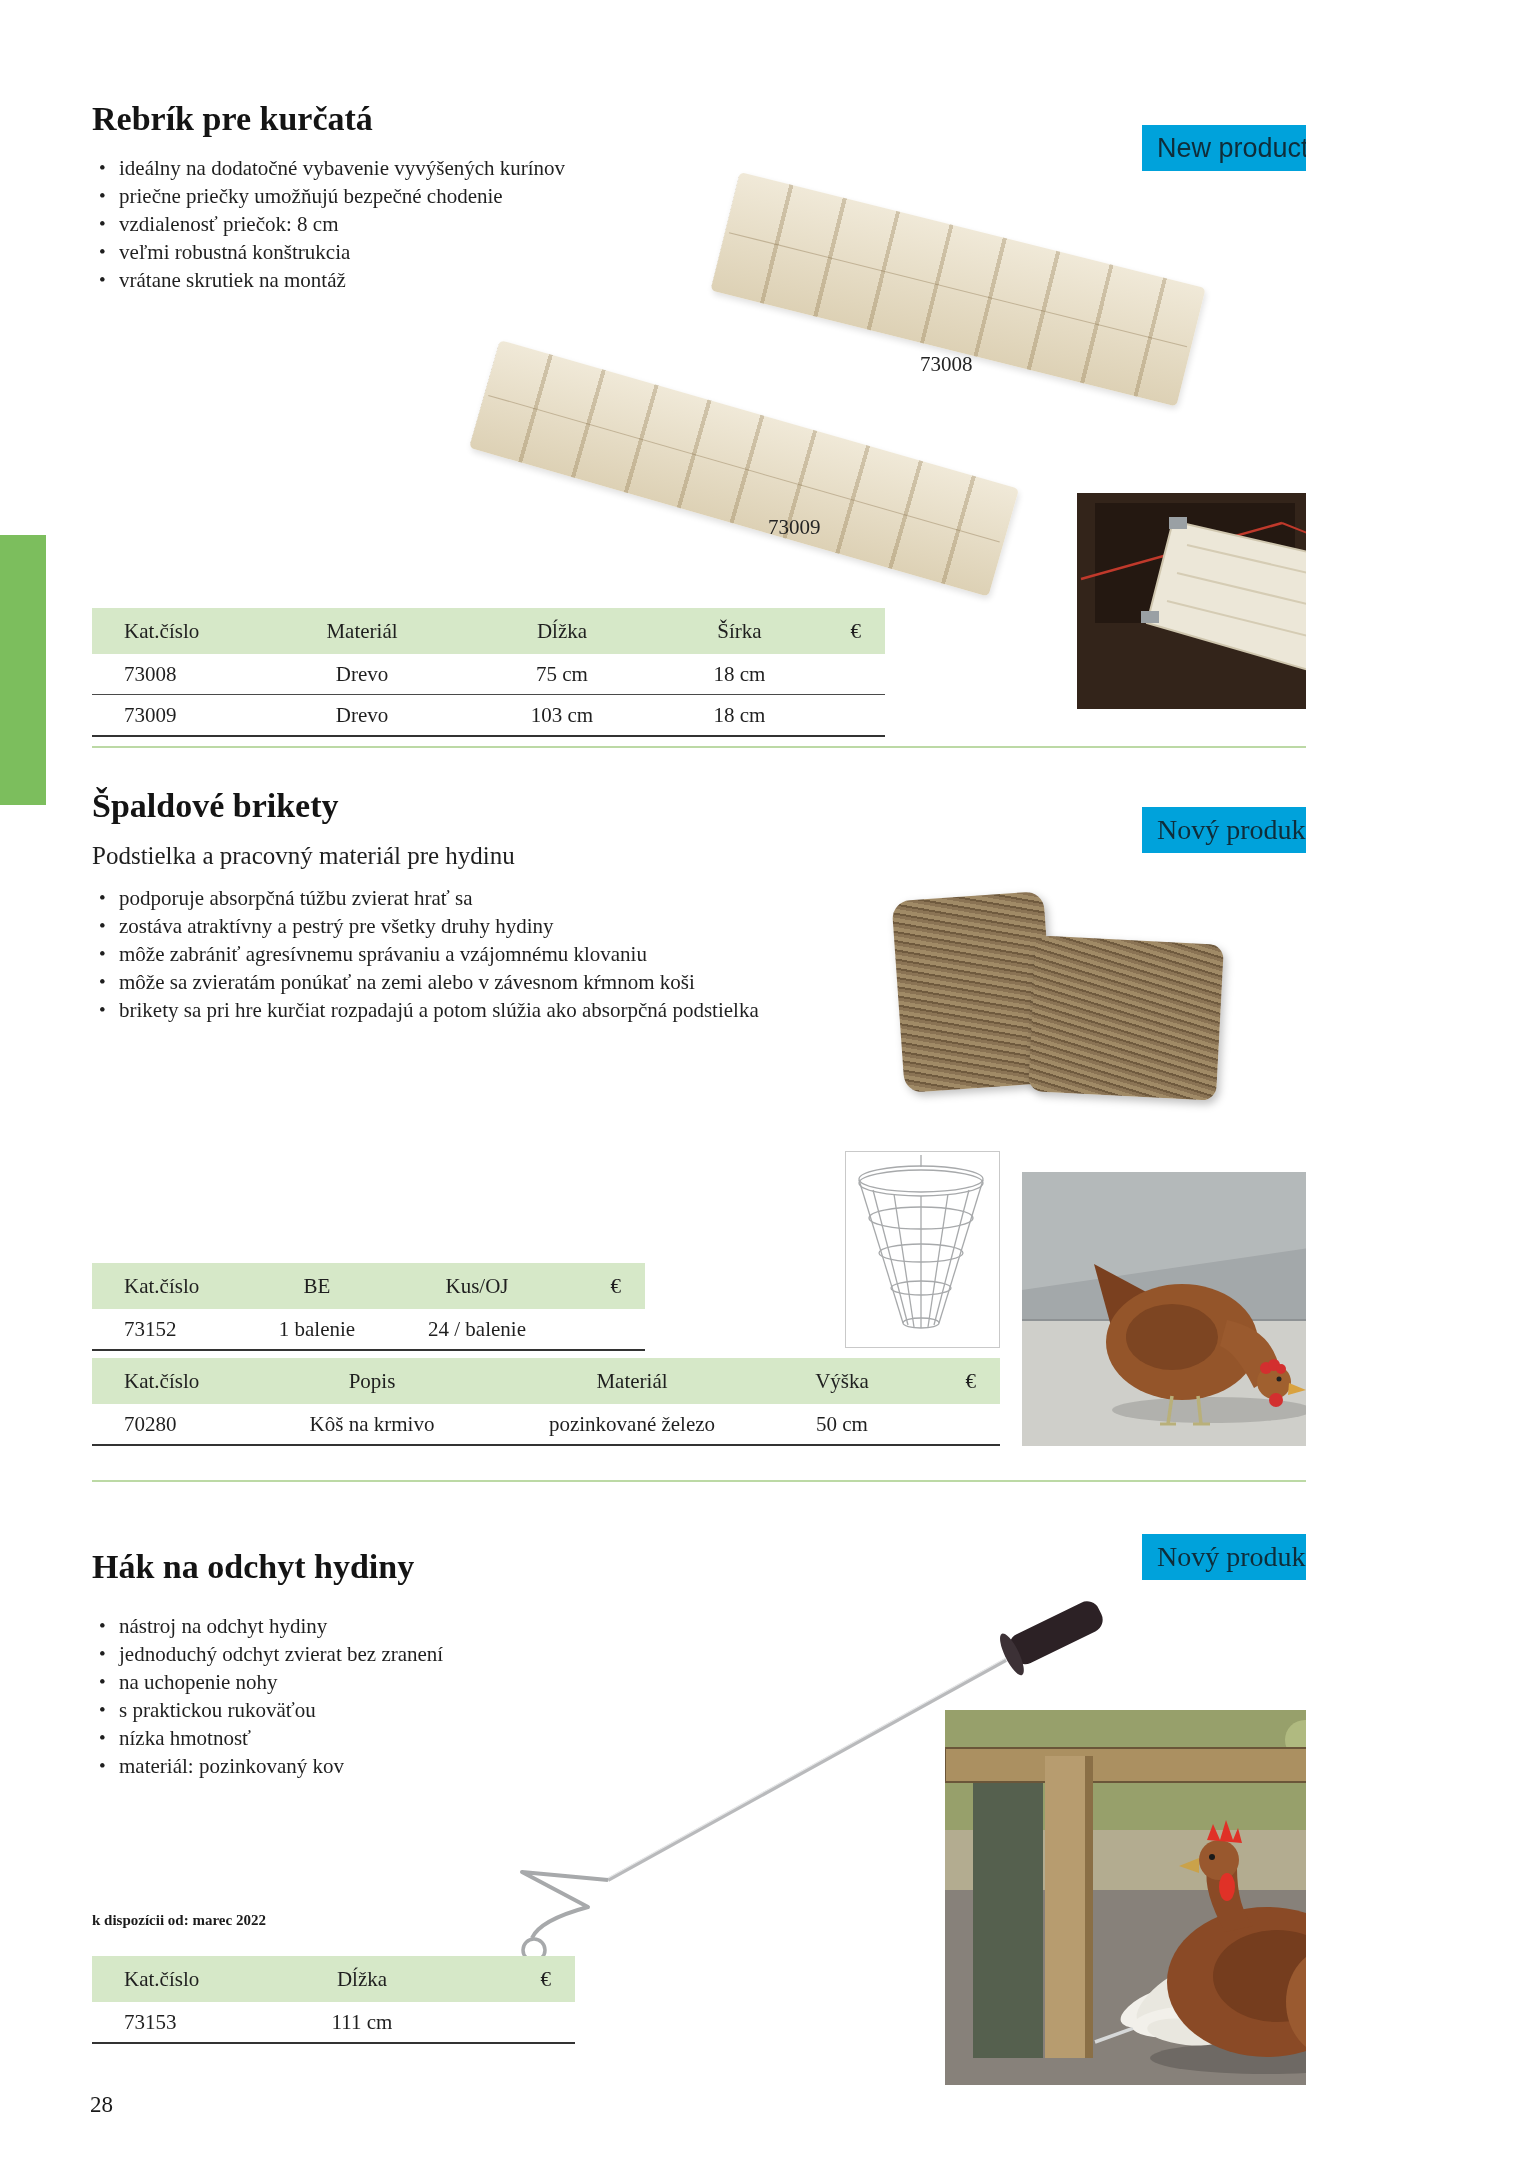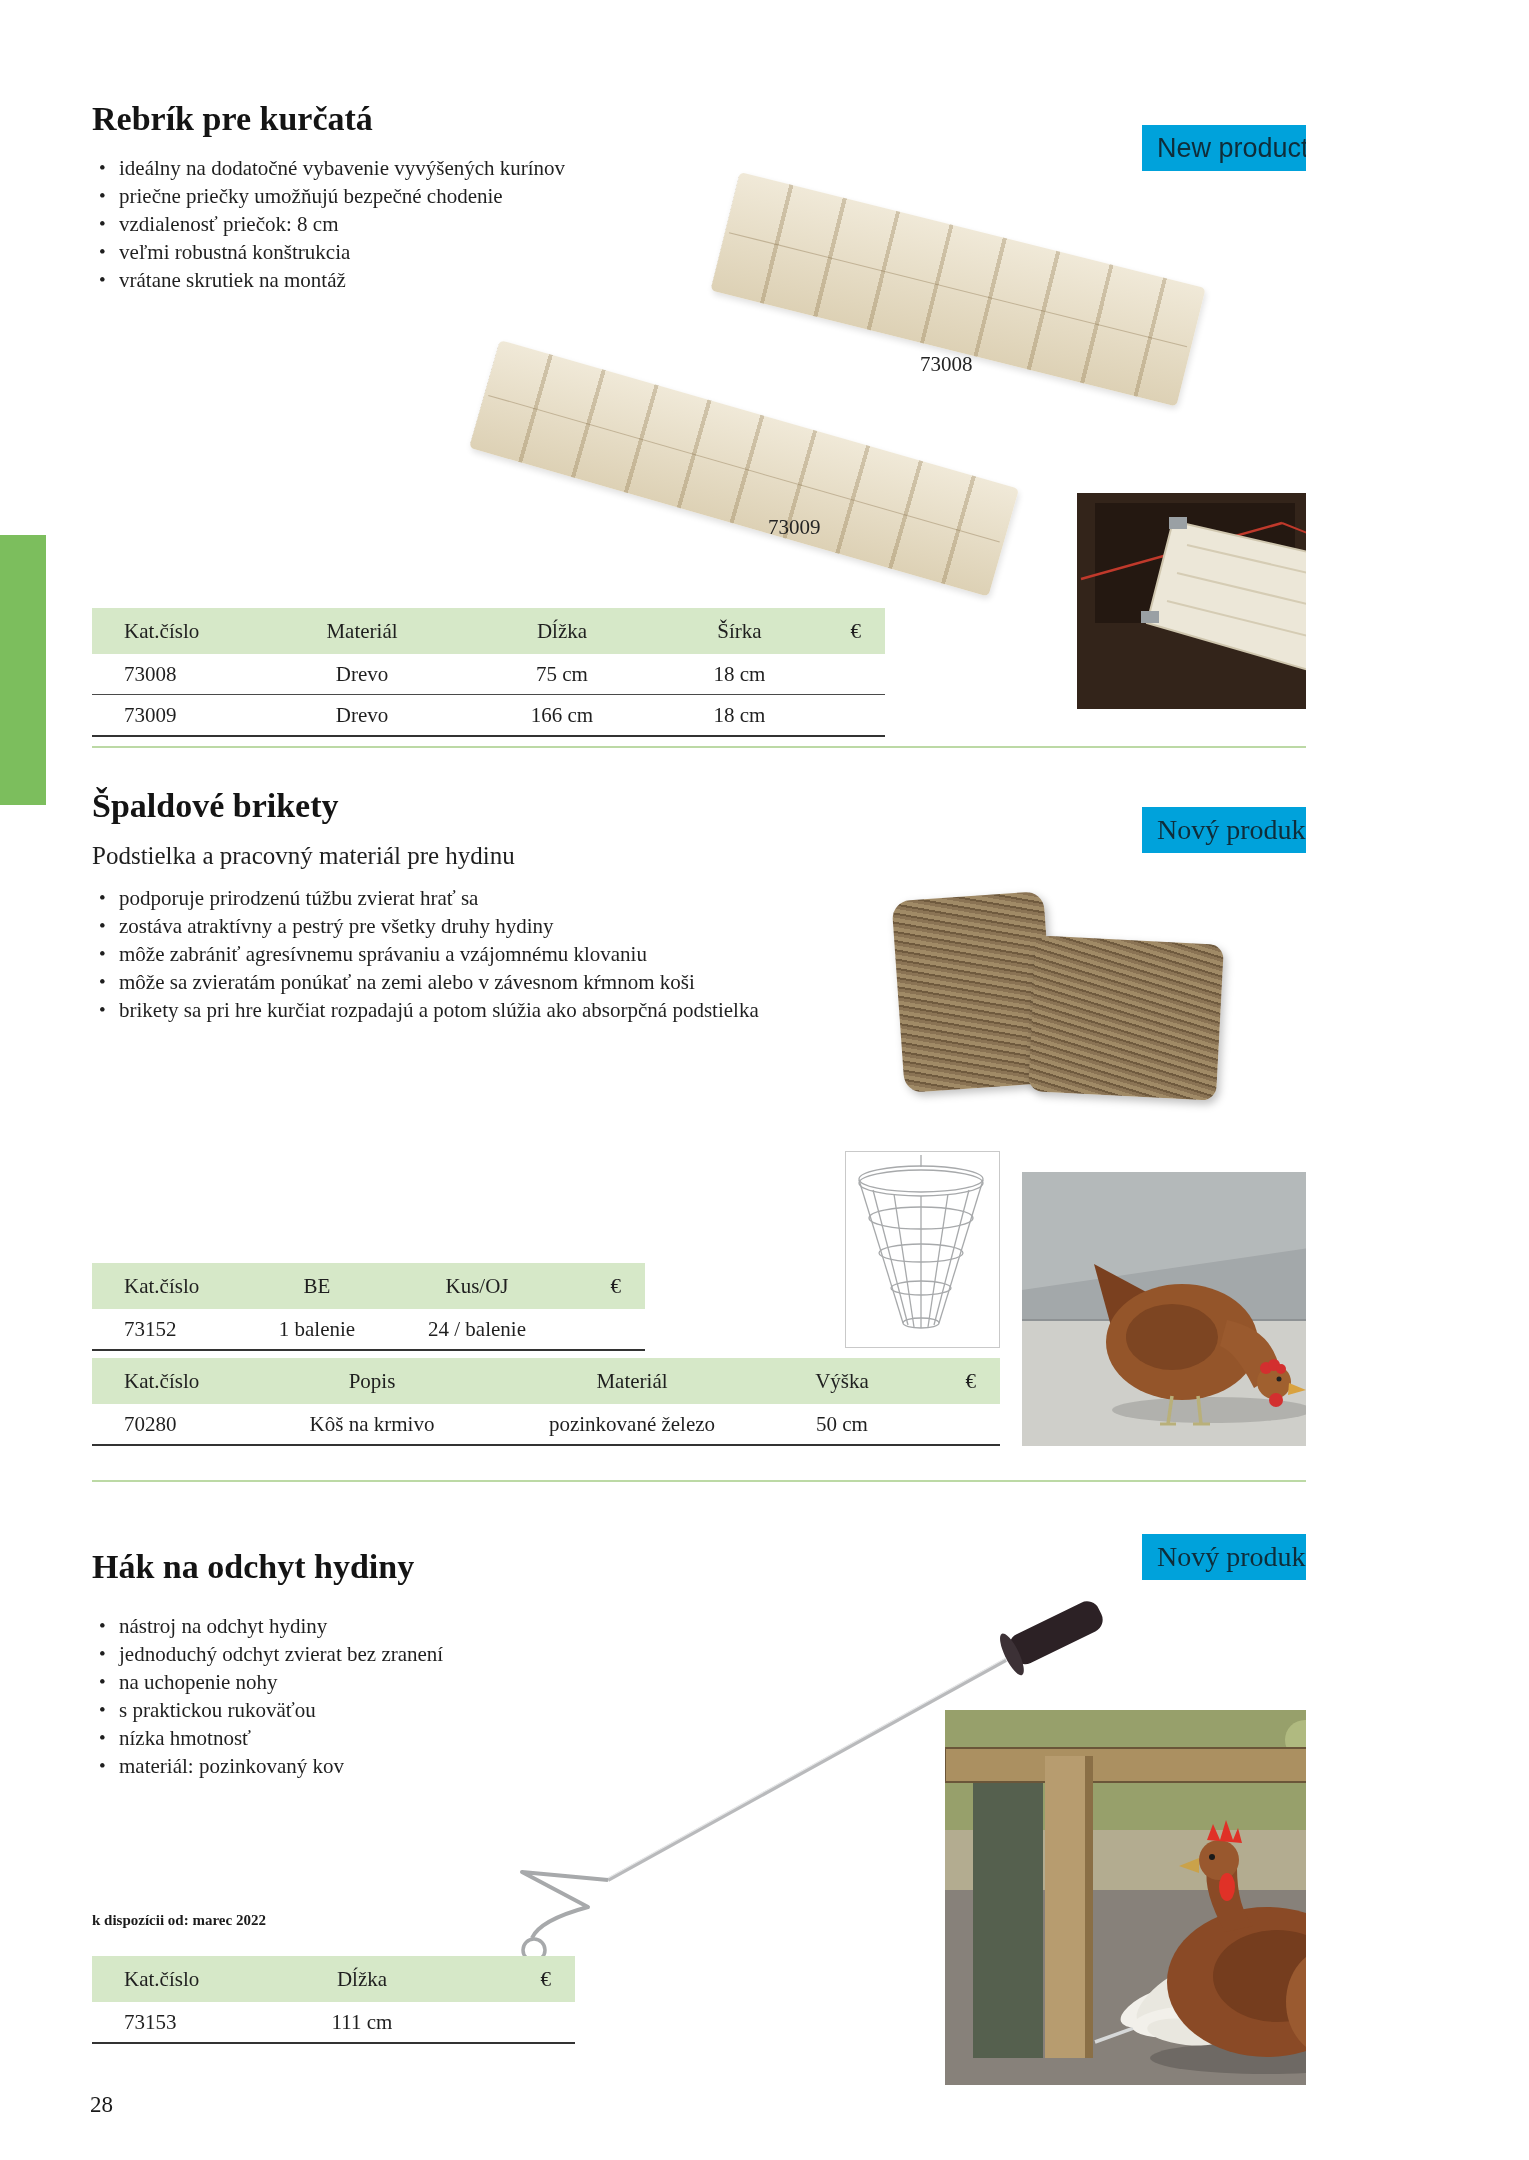--- a/index.html
+++ b/index.html
@@ -123,21 +123,21 @@
       <tr>
         <td class="al">73008</td>
         <td class="ac">Drevo</td>
         <td class="ac">75 cm</td>
         <td class="ac">18 cm</td>
         <td class="ar"></td>
       </tr>
       <tr>
         <td class="al">73009</td>
         <td class="ac">Drevo</td>
-        <td class="ac">166 cm</td>
+        <td class="ac">103 cm</td>
         <td class="ac">18 cm</td>
         <td class="ar"></td>
       </tr>
     </tbody>
   </table>
 
   <div class="divider" style="left:92px;top:746px;width:1345px;"></div>
 
   <div class="ttl" style="left:92px;top:787px;">Špaldové brikety</div>
 
@@ -146,21 +146,21 @@
     <svg class="burst" viewBox="0 0 100 100">
       <circle cx="50" cy="50" r="49" fill="#ffffff"></circle>
       <polygon fill="#00a2db" points="94,50 86.3,57.2 90.7,66.8 80.8,70.6 81.1,81.1 70.6,80.8 66.8,90.7 57.2,86.3 50,94 42.8,86.3 33.2,90.7 29.4,80.8 18.9,81.1 19.2,70.6 9.3,66.8 13.7,57.2 6,50 13.7,42.8 9.3,33.2 19.2,29.4 18.9,18.9 29.4,19.2 33.2,9.3 42.8,13.7 50,6 57.2,13.7 66.8,9.3 70.6,19.2 81.1,18.9 80.8,29.4 90.7,33.2 86.3,42.8"></polygon>
     </svg>
     <div class="burst-label sk">NOVÝ</div>
   </div>
 
   <div class="sub" style="left:92px;top:842px;">Podstielka a pracovný materiál pre hydinu</div>
 
   <ul class="blist" style="left:92px;top:884px;width:720px;">
-    <li>podporuje prirodzenú túžbu zvierat hrať sa</li>
+    <li>podporuje absorpčná túžbu zvierat hrať sa</li>
     <li>zostáva atraktívny a pestrý pre všetky druhy hydiny</li>
     <li>môže zabrániť agresívnemu správaniu a vzájomnému klovaniu</li>
     <li>môže sa zvieratám ponúkať na zemi alebo v závesnom kŕmnom koši</li>
     <li>brikety sa pri hre kurčiat rozpadajú a potom slúžia ako absorpčná podstielka</li>
   </ul>
 
   <div class="briq-wrap" style="left:890px;top:888px;width:350px;height:224px;">
     <div class="briq" style="left:8px;top:8px;width:152px;height:192px;transform:rotate(-4deg);"></div>
     <div class="briq" style="left:142px;top:52px;width:188px;height:156px;transform:rotate(3deg);border-radius:14px;"></div>
   </div>

